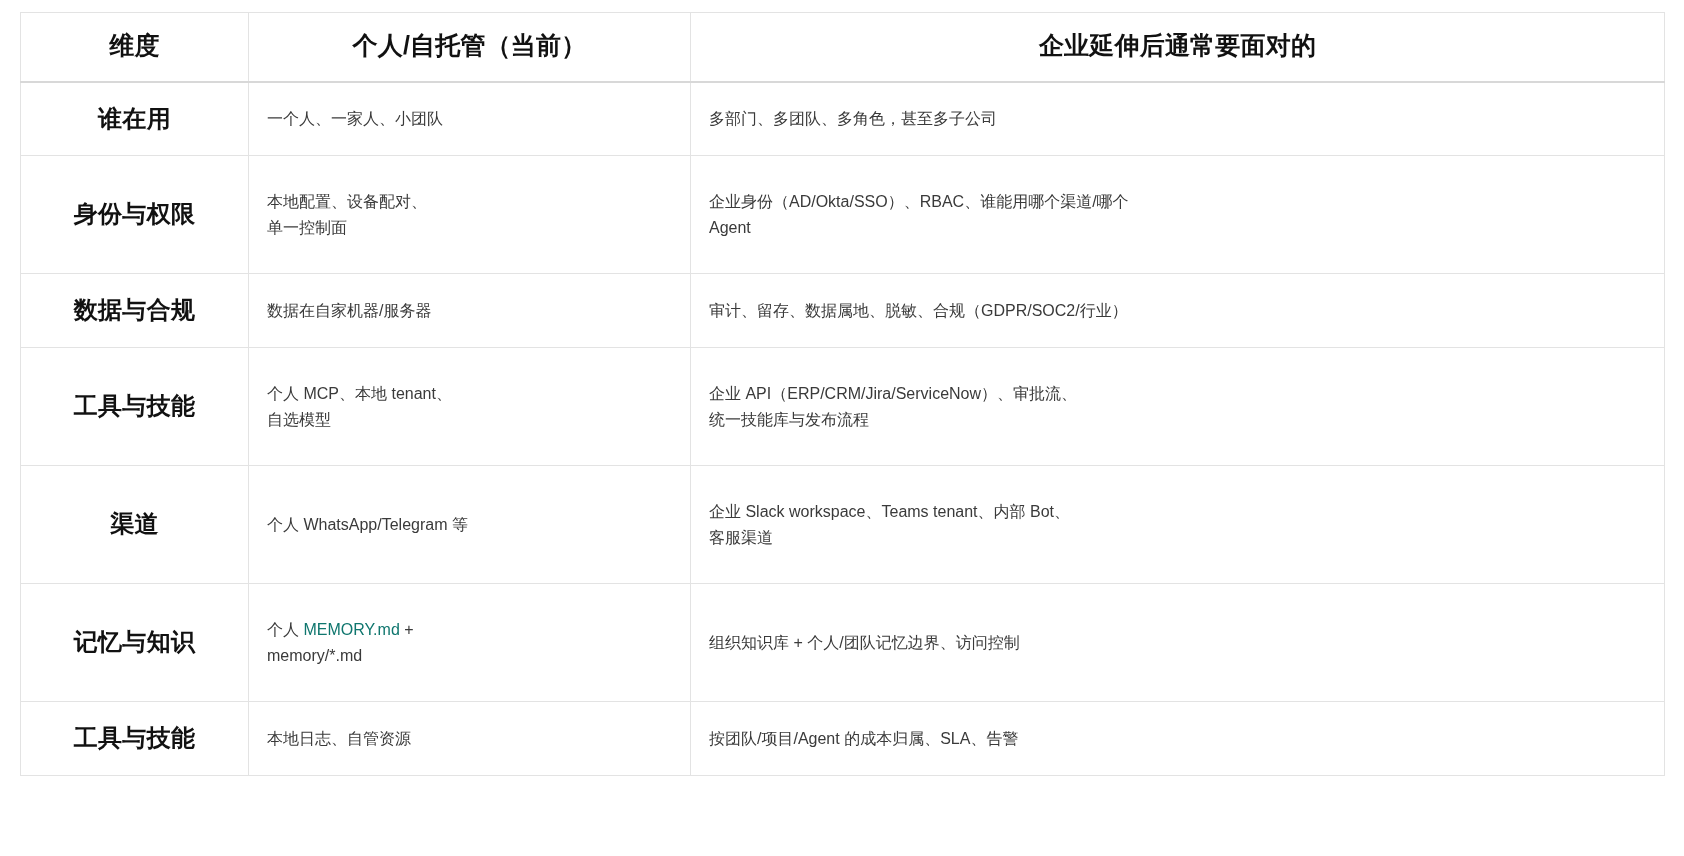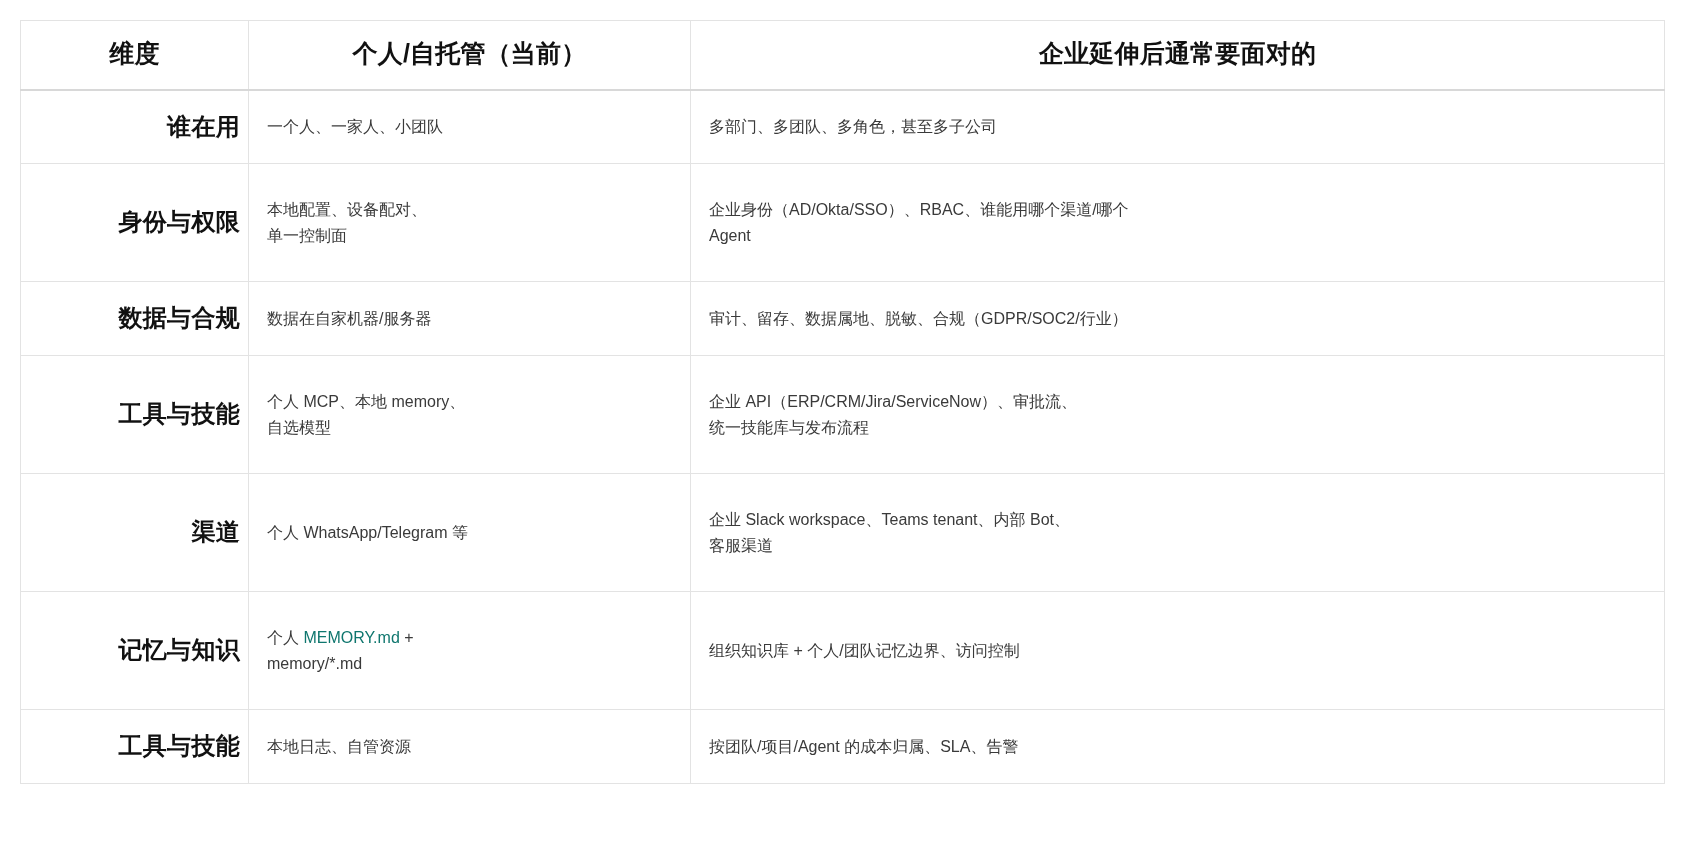--- a/index.html
+++ b/index.html
@@ -9,21 +9,21 @@
   }
   body {
     width: 1684px;
     height: 856px;
     font-family: "Liberation Sans", "DejaVu Sans", sans-serif;
     color: #1a1a1a;
     overflow: hidden;
   }
 
   .table-wrap {
-    padding: 20px 20px 0 20px;
+    padding: 12px 20px 0 20px;
     box-sizing: border-box;
     width: 1360px;
   }
 
   table.comparison {
     border-collapse: collapse;
     width: 1644px;
     table-layout: fixed;
     background: #ffffff;
   }
@@ -52,21 +52,21 @@
 
   table.comparison tbody td {
     font-size: 16px;
     line-height: 1.62;
     color: #3a3a3a;
     padding: 14px 18px;
   }
 
   table.comparison tbody td.dim {
     font-weight: bold;
-    text-align: right;
+    text-align: center;
     color: #111111;
     font-size: 24px;
     padding: 14px 8px;
     letter-spacing: 0.3px;
   }
 
   table.comparison tbody td.self,
   table.comparison tbody td.ent {
     text-align: left;
   }
@@ -132,21 +132,21 @@
           <span class="cell-line">数据在自家机器/服务器</span>
         </td>
         <td class="ent">
           <span class="cell-line">审计、留存、数据属地、脱敏、合规（GDPR/SOC2/行业）</span>
         </td>
       </tr>
 
       <tr class="r-tall">
         <td class="dim">工具与技能</td>
         <td class="self">
-          <span class="cell-line">个人 MCP、本地 memory、</span>
+          <span class="cell-line">个人 MCP、本地 tenant、</span>
           <span class="cell-line">自选模型</span>
         </td>
         <td class="ent">
           <span class="cell-line">企业 API（ERP/CRM/Jira/ServiceNow）、审批流、</span>
           <span class="cell-line">统一技能库与发布流程</span>
         </td>
       </tr>
 
       <tr class="r-tall">
         <td class="dim">渠道</td>

